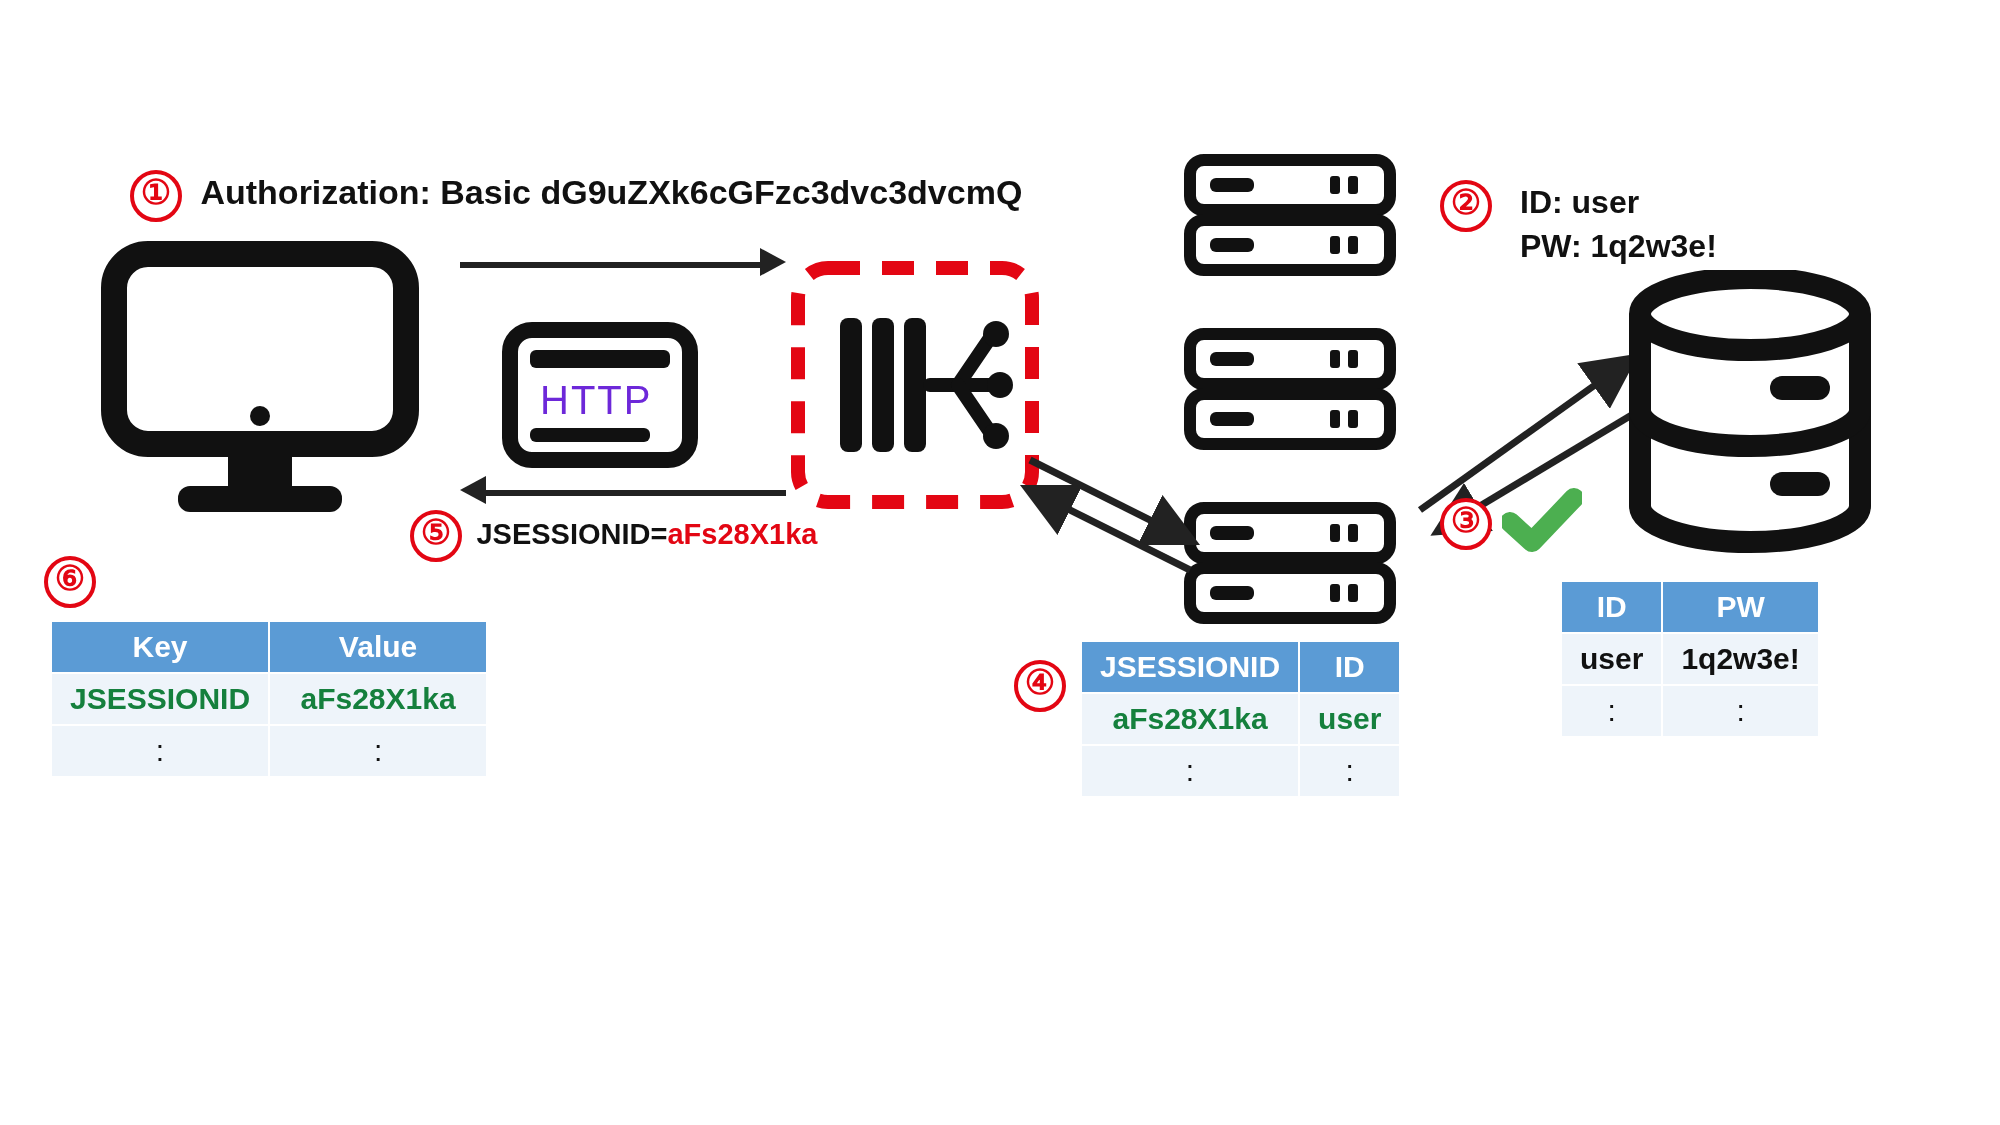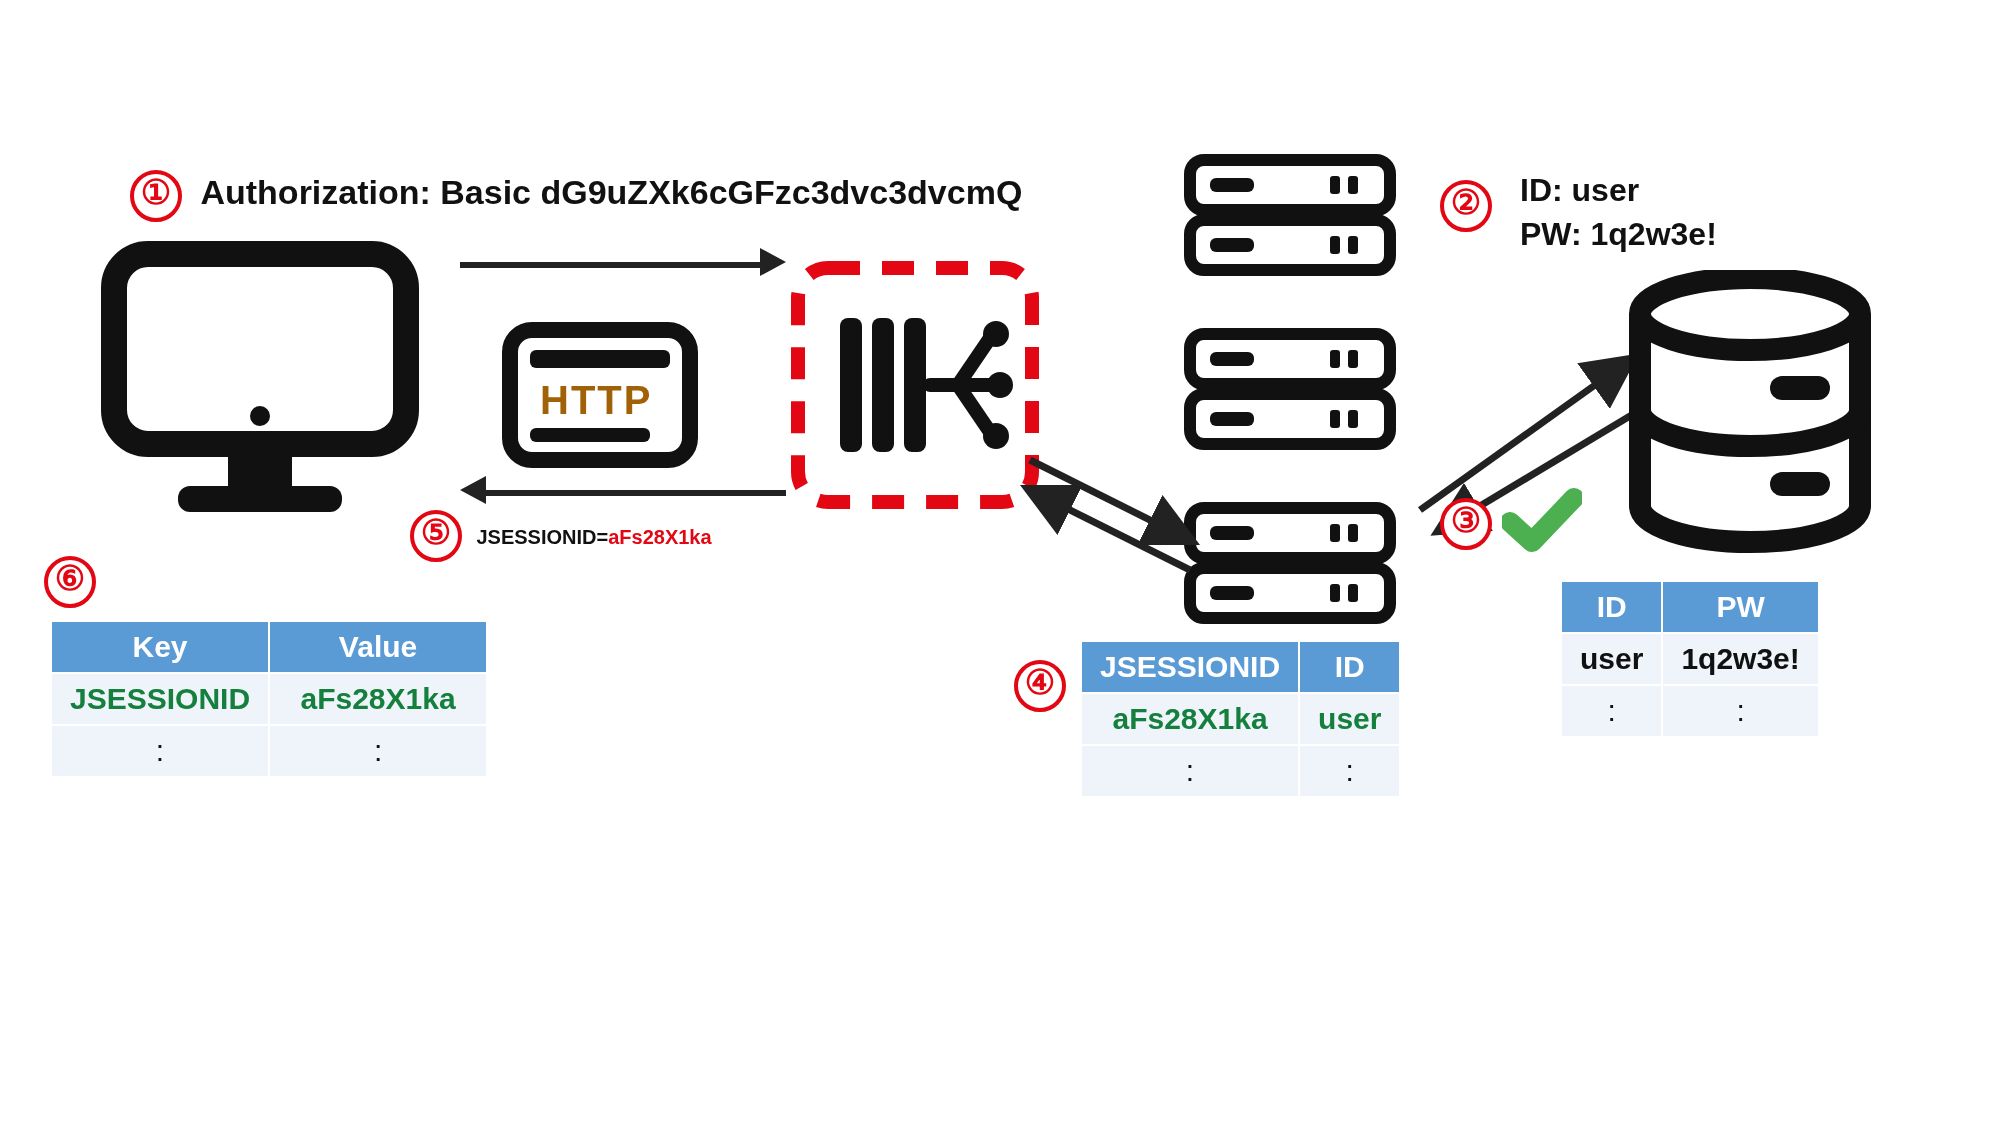--- a/index.html
+++ b/index.html
@@ -39,29 +39,29 @@
 
   <div class="arrow-line abs" style="left:460px;top:262px;width:300px"></div>
   <div class="arrow-head-r abs" style="left:760px;top:248px"></div>
 
   <div class="abs" style="left:500px;top:320px">
     <svg width="200" height="150" viewBox="0 0 200 150">
       <rect x="10" y="10" width="180" height="130" rx="22" fill="none" stroke="#111" stroke-width="16"></rect>
       <rect x="30" y="30" width="140" height="18" rx="6" fill="#111"></rect>
       <rect x="30" y="108" width="120" height="14" rx="6" fill="#111"></rect>
     </svg>
-    <div class="abs" style="left:40px;top:58px;font-family:Arial Black,Arial;font-size:40px;font-weight:700;color:#a16207;letter-spacing:2px">HTTP</div>
+    <div class="abs" style="left:40px;top:58px;font-family:Arial Black,Arial;font-size:40px;font-weight:400;color:#6d28d9;letter-spacing:2px">HTTP</div>
   </div>
 
   <div class="arrow-line abs" style="left:486px;top:490px;width:300px"></div>
   <div class="arrow-head-l abs" style="left:460px;top:476px"></div>
 
   <div class="abs" style="left:410px;top:510px">
     <span class="step-badge">⑤</span>
-    <span class="step-text" style="margin-left:10px;font-size:20px">
+    <span class="step-text" style="margin-left:10px;font-size:29px">
       <span>JSESSIONID=</span><span class="red-text">aFs28X1ka</span>
     </span>
   </div>
 
   <div class="abs" style="left:790px;top:260px">
     <svg width="250" height="250" viewBox="0 0 250 250">
       <rect x="8" y="8" width="234" height="234" rx="30" fill="none" stroke="#e30613" stroke-width="14" stroke-dasharray="32 22"></rect>
 
       <g fill="#111">
         <rect x="50" y="58" width="22" height="134" rx="8"></rect>
@@ -129,21 +129,21 @@
         <path d="M0 0 L10 5 L0 10 z" fill="#222"></path>
       </marker>
     </defs>
     <line x1="30" y1="30" x2="190" y2="110" stroke="#222" stroke-width="7" marker-end="url(#ah)"></line>
     <line x1="190" y1="140" x2="30" y2="60" stroke="#222" stroke-width="7" marker-end="url(#ah)"></line>
   </svg>
 
   <div class="abs" style="left:1440px;top:180px">
     <span class="step-badge">②</span>
   </div>
-  <div class="abs step-text" style="left:1520px;top:168px;font-size:32px;line-height:44px">
+  <div class="abs step-text" style="left:1520px;top:180px;font-size:32px;line-height:44px">
     <div>ID: user</div>
     <div>PW: 1q2w3e!</div>
   </div>
 
   <svg class="abs" style="left:1400px;top:320px" width="260" height="220">
     <defs>
       <marker id="ah2" viewBox="0 0 10 10" refX="8" refY="5" markerWidth="8" markerHeight="8" orient="auto-start-reverse">
         <path d="M0 0 L10 5 L0 10 z" fill="#222"></path>
       </marker>
     </defs>

